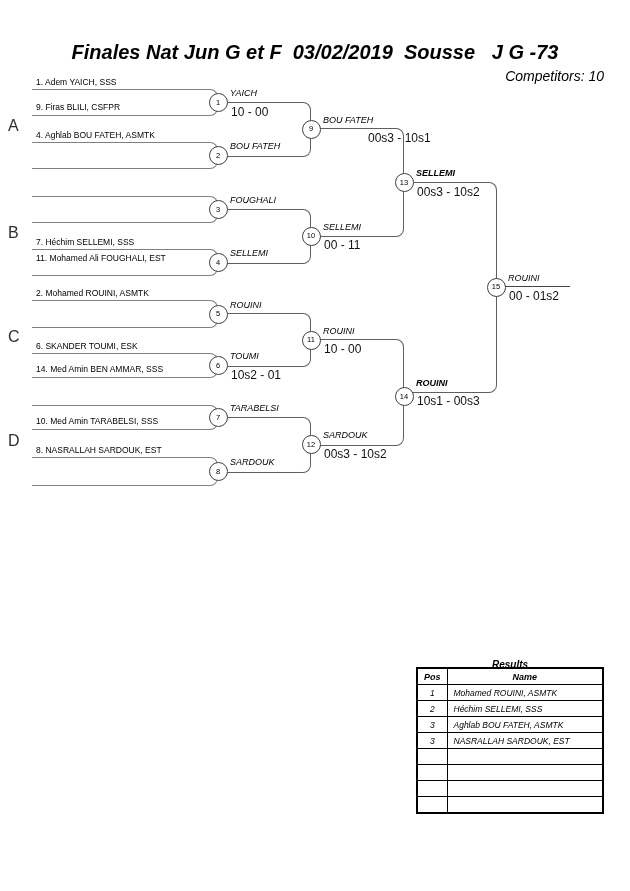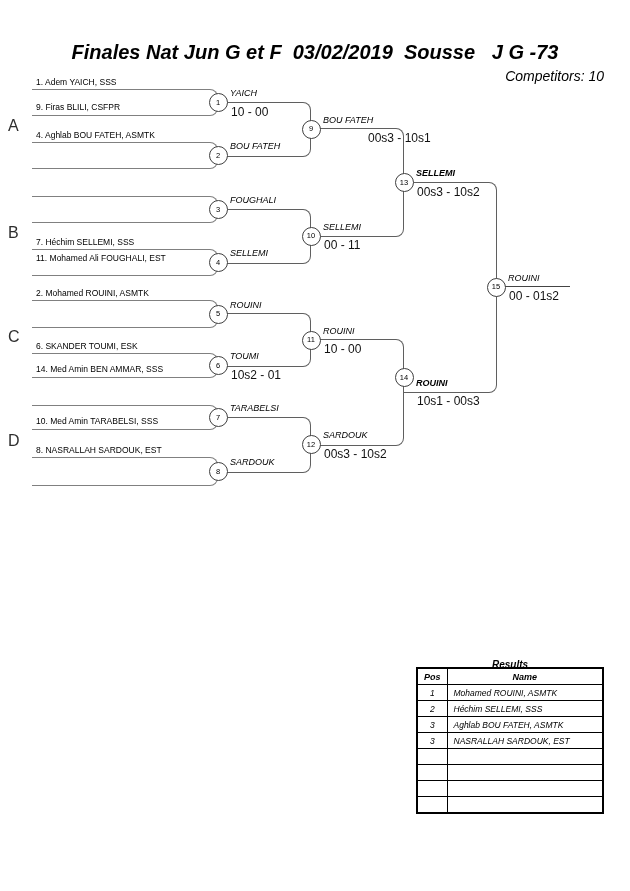--- a/index.html
+++ b/index.html
@@ -152,21 +152,21 @@
     </div>
   <div class="winner" style="left:323px;top:430px;">SARDOUK</div>
   <div class="score" style="left:324px;top:446.5px;">00s3 - 10s2</div>
 
   <div class="circle" style="left:394.5px;top:173px;">
       <span>13</span>
     </div>
   <div class="winner bold" style="left:416px;top:168px;">SELLEMI</div>
   <div class="score" style="left:417px;top:184.5px;">00s3 - 10s2</div>
 
-  <div class="circle" style="left:394.5px;top:368px;">
+  <div class="circle" style="left:394.5px;top:387px;">
       <span>14</span>
     </div>
   <div class="winner bold" style="left:416px;top:377.5px;">ROUINI</div>
   <div class="score" style="left:417px;top:394px;">10s1 - 00s3</div>
 
   <div class="circle" style="left:486.5px;top:277.5px;">
       <span>15</span>
     </div>
   <div class="winner" style="left:508px;top:272.5px;">ROUINI</div>
   <div class="score" style="left:509px;top:289px;">00 - 01s2</div>

